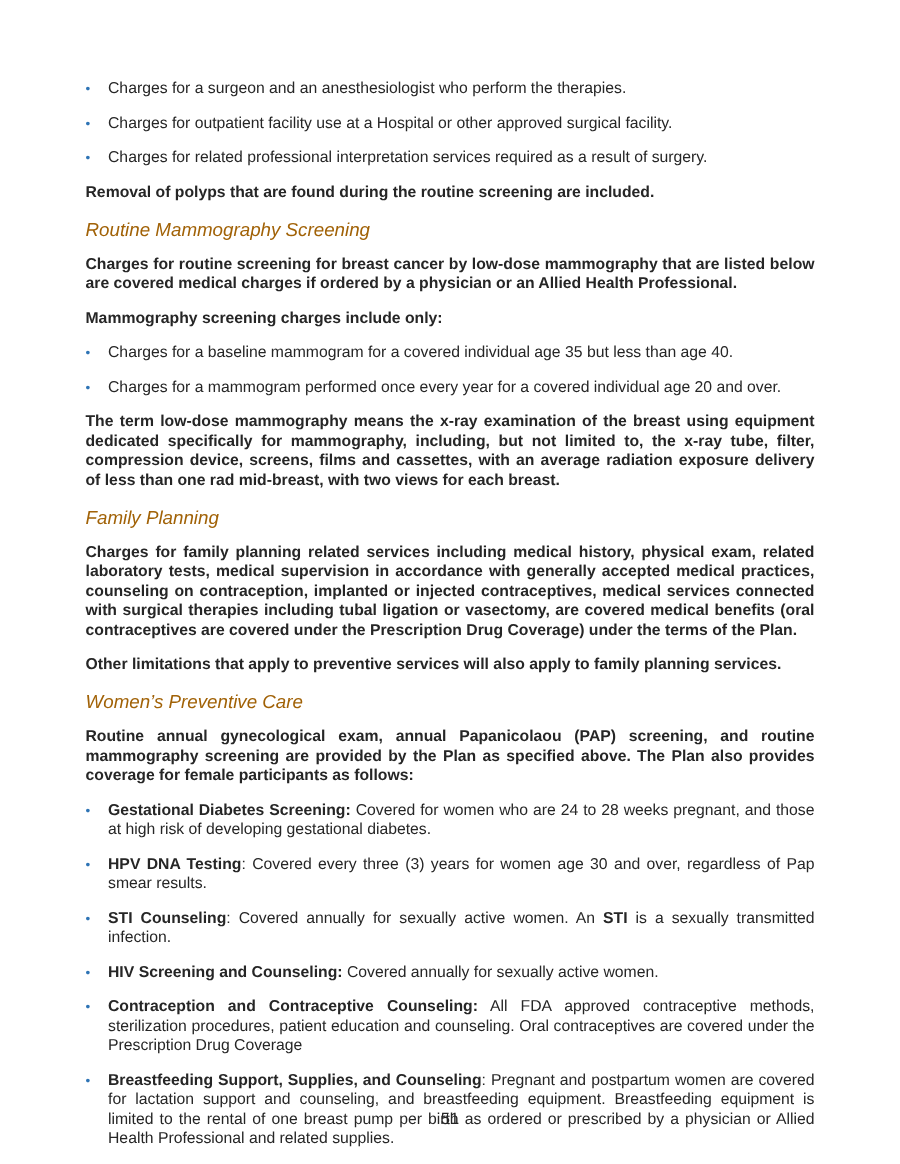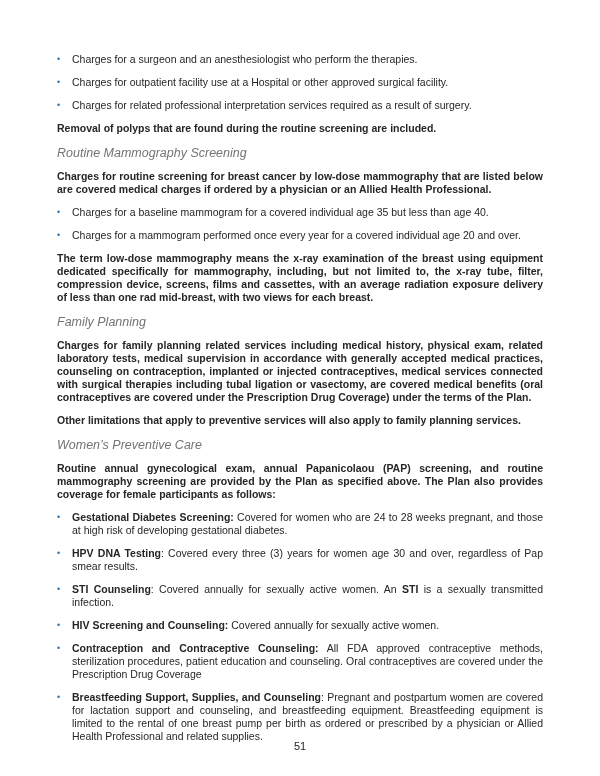--- a/index.html
+++ b/index.html
@@ -13,21 +13,21 @@
     padding: 53px 57px 0 57px;
     font-family: "Liberation Sans", "DejaVu Sans", sans-serif;
     font-size: 10.5px;
     line-height: 13px;
     color: #262626;
     overflow: hidden;
   }
   p { margin: 0 0 10px 0; font-weight: bold; }
   .justify { text-align: justify; }
   .heading {
-    color: #737373;
+    color: #a16207;
     font-style: italic;
     font-weight: 400;
     font-size: 12.5px;
     line-height: 15px;
     margin: 11px 0 9px 0;
   }
   ul.blist { list-style: none; margin: 0 0 10px 0; padding: 0; }
   ul.blist li { display: flex; margin: 0 0 10px 0; }
   ul.blist .dot {
     flex: 0 0 15px;
@@ -67,20 +67,21 @@
       <span class="txt">Charges for related professional interpretation services required as a result of surgery.</span>
     </li>
   </ul>
 
   <p>Removal of polyps that are found during the routine screening are included.</p>
 
   <div class="heading">Routine Mammography Screening</div>
 
   <p class="justify">Charges for routine screening for breast cancer by low-dose mammography that are listed below are covered medical charges if ordered by a physician or an Allied Health Professional.</p>
 
+  <p>Mammography screening charges include only:</p>
 
   <ul class="blist">
     <li>
       <span class="dot">•</span>
       <span class="txt">Charges for a baseline mammogram for a covered individual age 35 but less than age 40.</span>
     </li>
     <li>
       <span class="dot">•</span>
       <span class="txt">Charges for a mammogram performed once every year for a covered individual age 20 and over.</span>
     </li>

